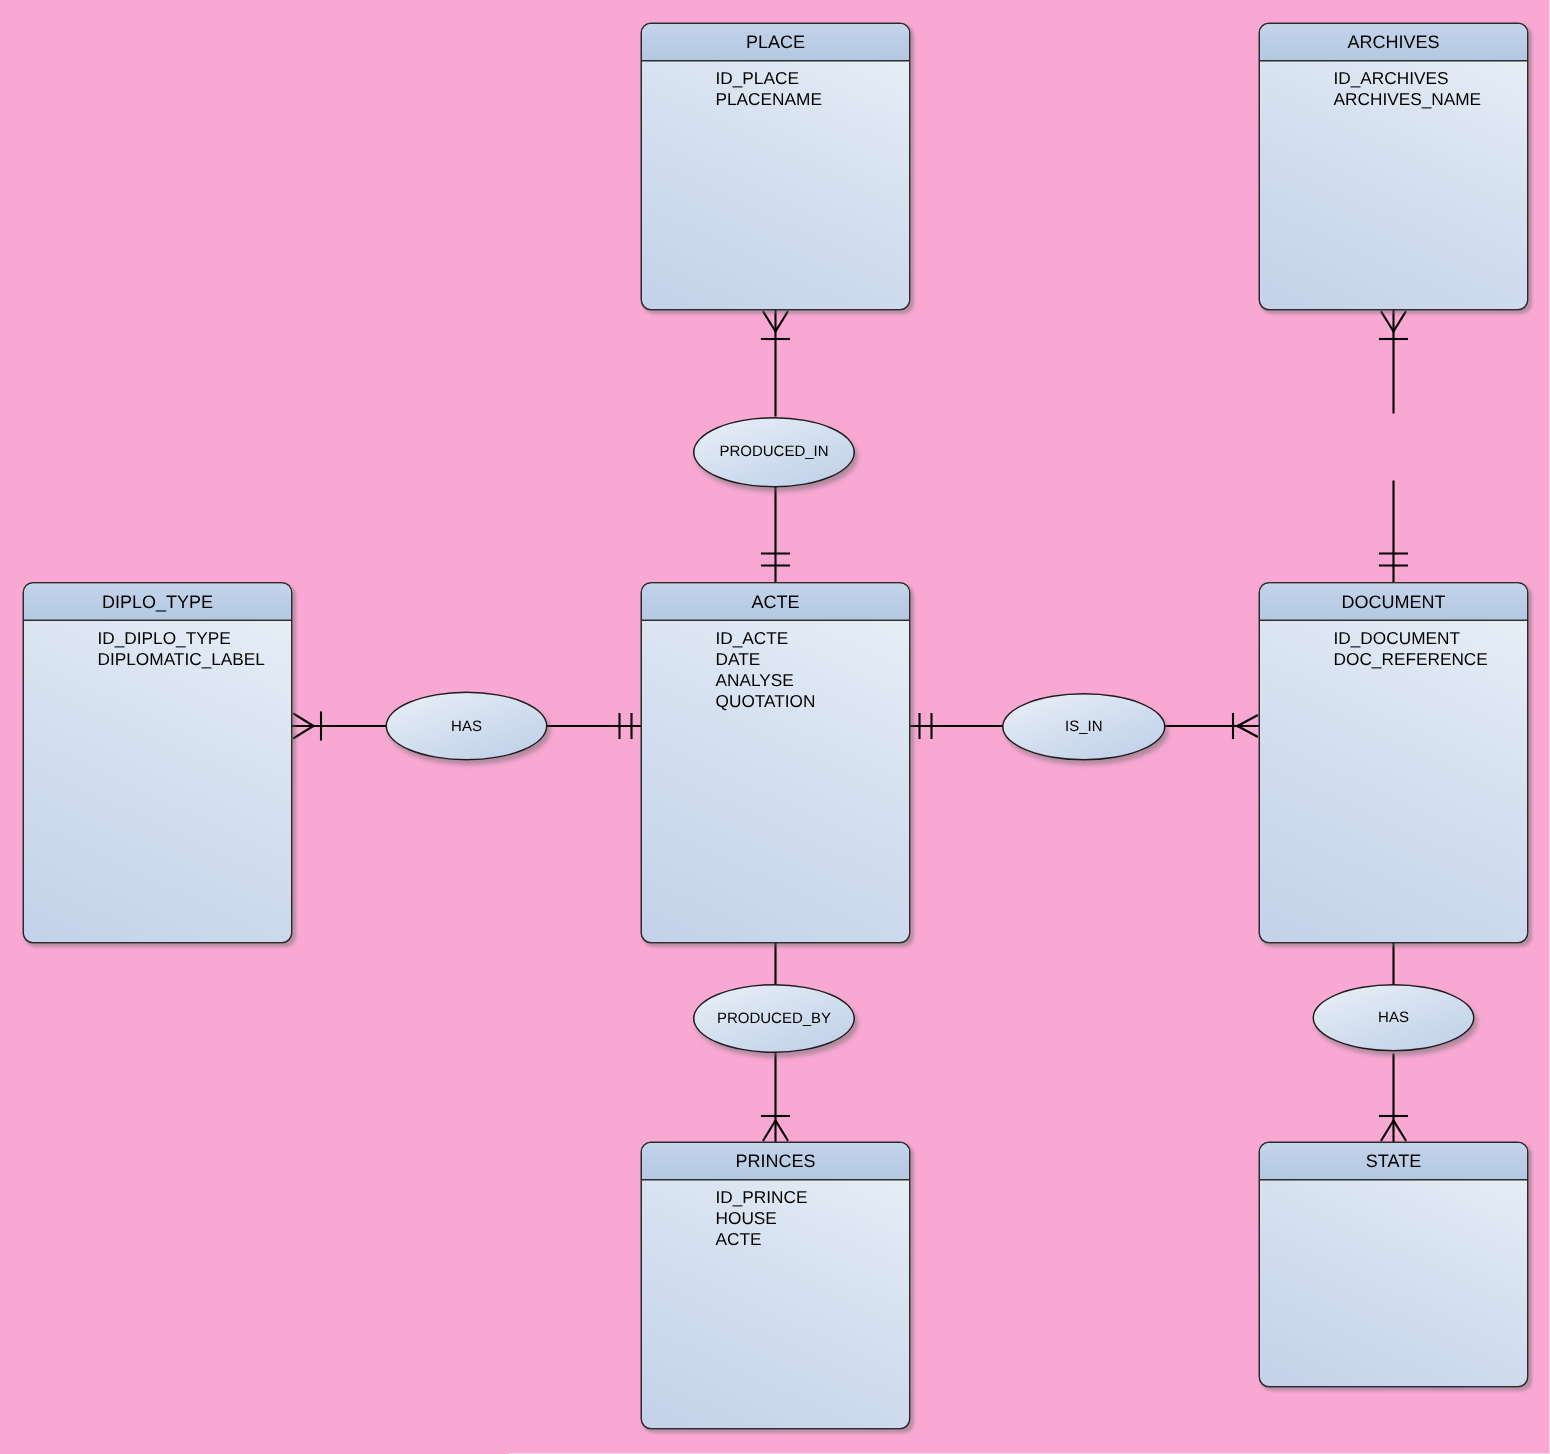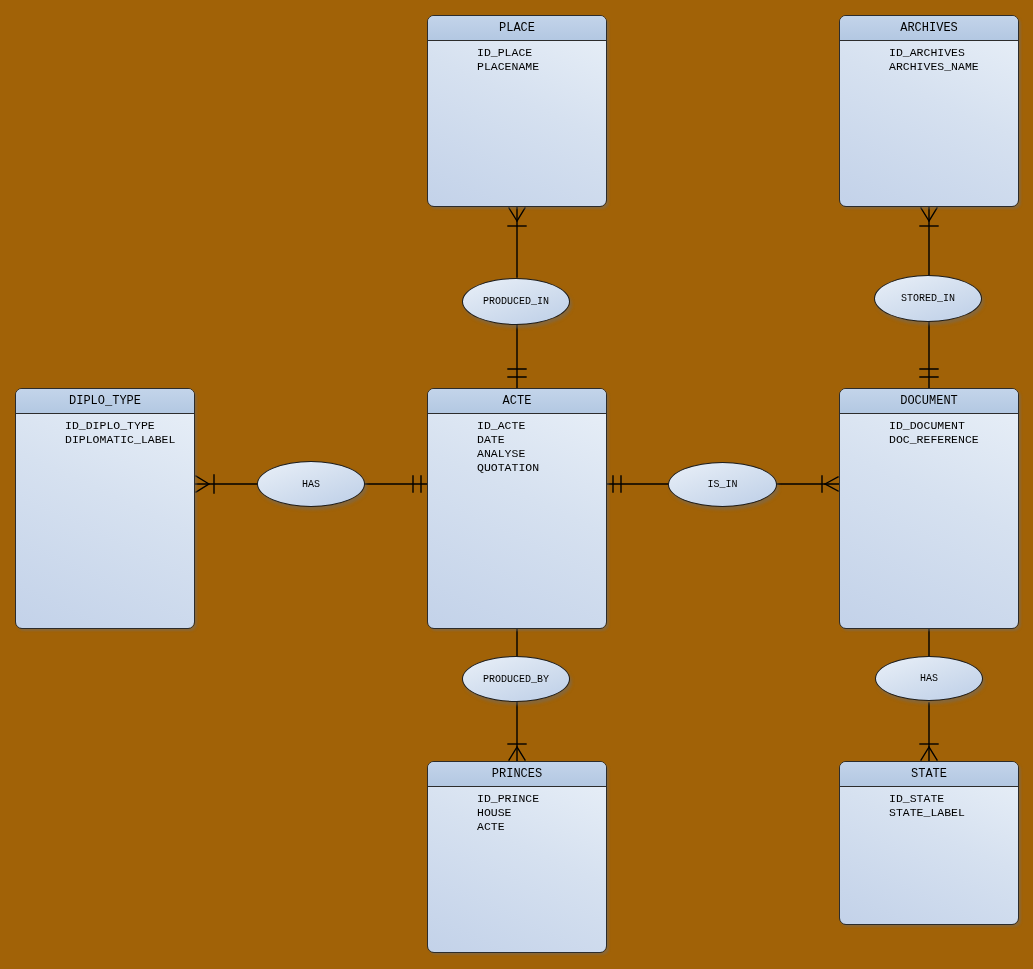--- a/index.html
+++ b/index.html
@@ -4,22 +4,22 @@
 <style>
   html, body {
     margin: 0;
     padding: 0;
     background: #ffffff;
   }
   .canvas {
     position: relative;
     width: 1033px;
     height: 969px;
-    background: #a16207;
-    font-family: Liberation Mono, monospace;
+    background: #f9a8d4;
+    font-family: Liberation Sans, sans-serif;
     color: #000;
     overflow: hidden;
   }
   svg.connectors {
     position: absolute;
     left: 0;
     top: 0;
     width: 1033px;
     height: 969px;
   }
@@ -161,33 +161,26 @@
     <div class="entity-header">PRINCES</div>
     <div class="entity-body">
       <div>ID_PRINCE</div>
       <div>HOUSE</div>
       <div>ACTE</div>
     </div>
   </div>
 
   <div class="entity" style="left:839px;top:761px;height:164px">
     <div class="entity-header">STATE</div>
-    <div class="entity-body">
-      <div>ID_STATE</div>
-      <div>STATE_LABEL</div>
-    </div>
   </div>
 
   <div class="relationship" style="left:462px;top:278px;height:47px">
     <span>PRODUCED_IN</span>
   </div>
 
-  <div class="relationship" style="left:874px;top:275px;height:47px">
-    <span>STORED_IN</span>
-  </div>
 
   <div class="relationship" style="left:257px;top:461px">
     <span>HAS</span>
   </div>
 
   <div class="relationship" style="left:668px;top:462px;width:109px;height:45px">
     <span>IS_IN</span>
   </div>
 
   <div class="relationship" style="left:462px;top:656px">

